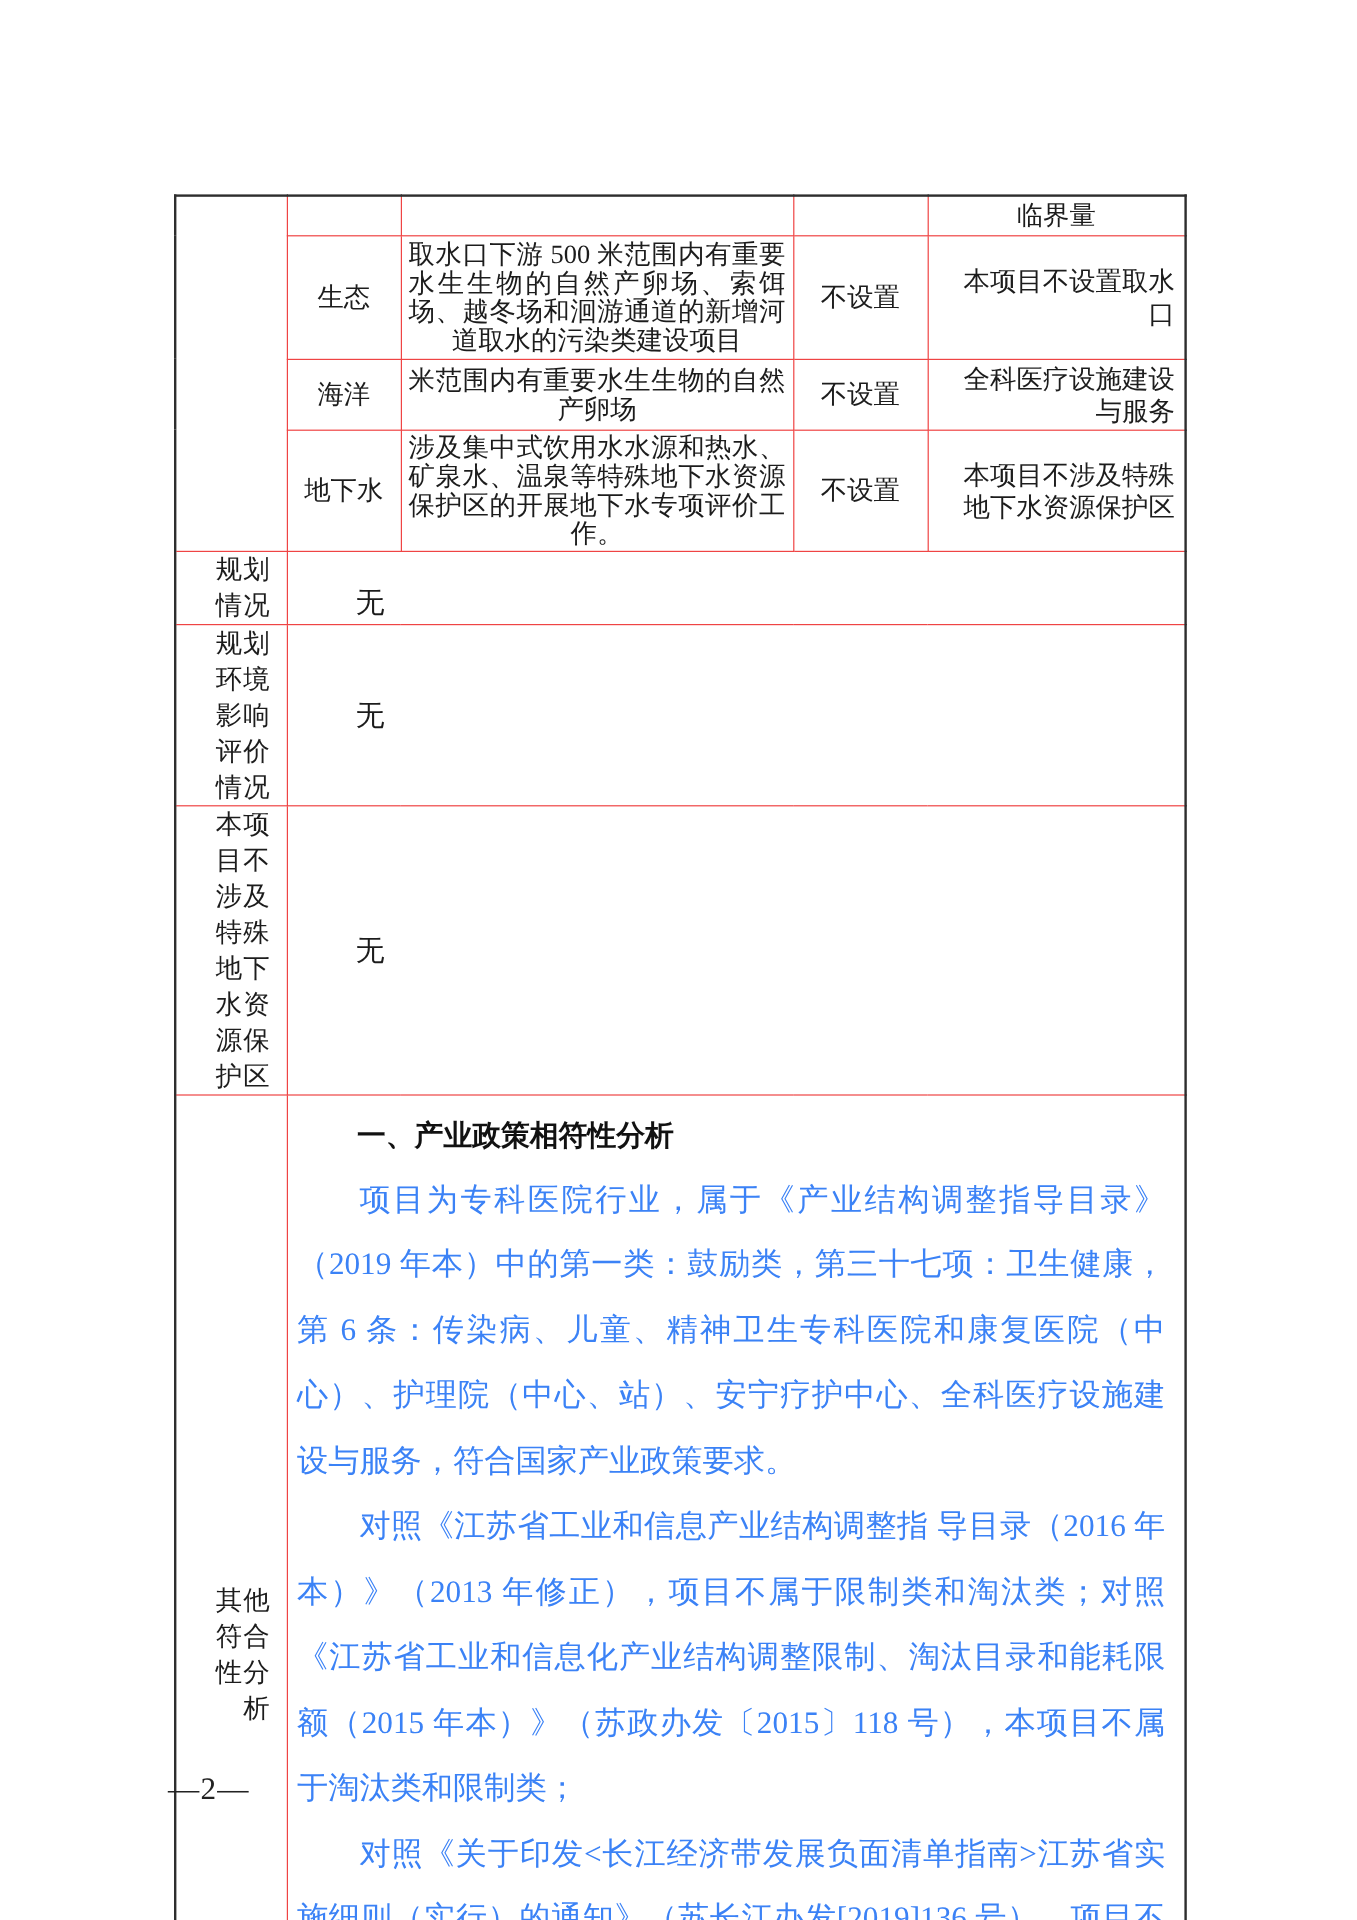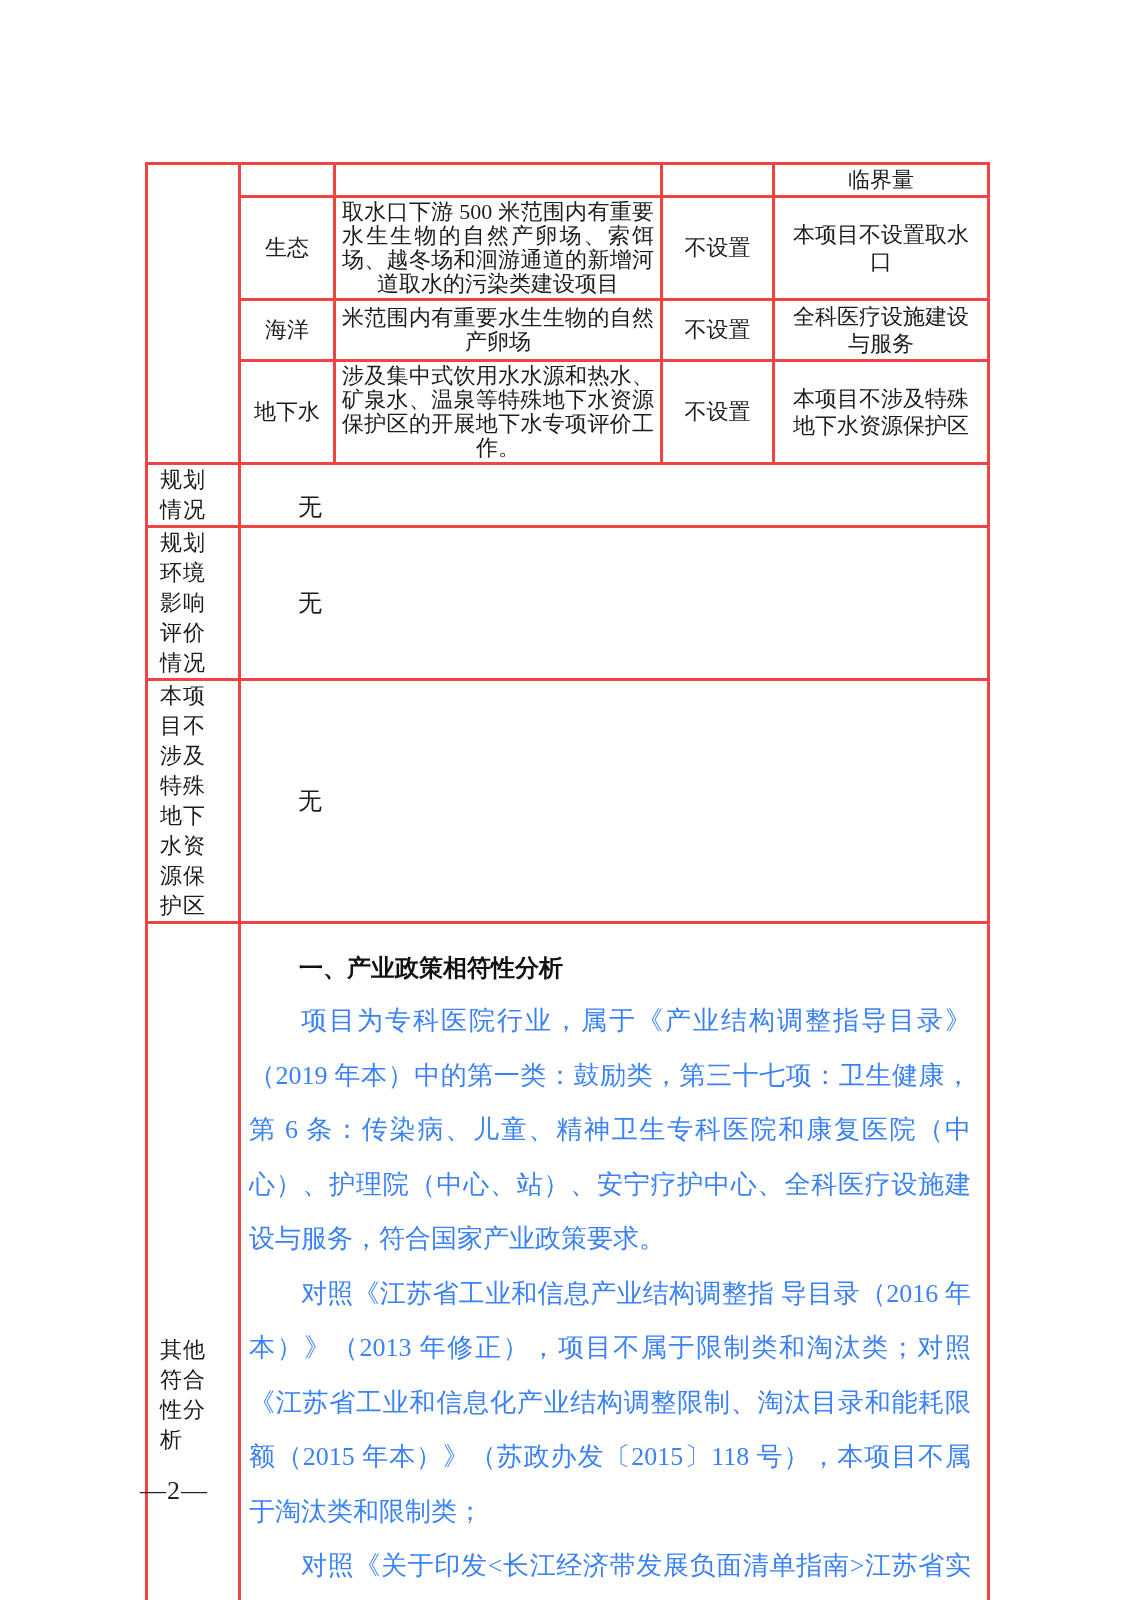--- a/index.html
+++ b/index.html
@@ -20,43 +20,43 @@
     left: 145px;
     top: 162px;
     width: 842px;
     border-collapse: collapse;
     table-layout: fixed;
     border: 2px solid #2e2e2e;
     font-size: 22px;
     color: #1c1c1c;
   }
   table.doc-table td {
-    border: 3px solid #ef4444;
+    border: 1px solid #ef4444;
     vertical-align: middle;
     background: #ffffff;
   }
   
   td.cell-center { text-align: center; }
   td.cell-desc {
     text-align: justify;
     text-align-last: center;
     padding: 2px 6px;
     line-height: 24px;
   }
   td.cell-result {
-    text-align: center;
+    text-align: right;
     padding: 2px 8px;
     line-height: 27px;
   }
   
   td.cell-label { text-align: center; }
   .label-wrap {
     display: inline-block;
     width: 3em;
-    text-align: left;
+    text-align: right;
     line-height: 30px;
     letter-spacing: 1px;
   }
   
   td.cell-none {
     text-align: left;
     padding-left: 57px;
     font-size: 24px;
     vertical-align: middle;
   }
@@ -65,21 +65,21 @@
   td.cell-other {
     vertical-align: top;
     padding: 14px 16px 0 8px;
   }
   .other-heading {
     font-family: "Liberation Sans", "DejaVu Sans", sans-serif;
     font-weight: bold;
     font-size: 24px;
     line-height: 40px;
     padding-left: 50px;
-    margin-top: 10px;
+    margin-top: 0;
     margin-bottom: 6px;
     color: #111;
   }
   .other-para {
     font-size: 26px;
     line-height: 54.5px;
     text-indent: 2em;
     text-align: justify;
     color: #3b82f6;
   }

